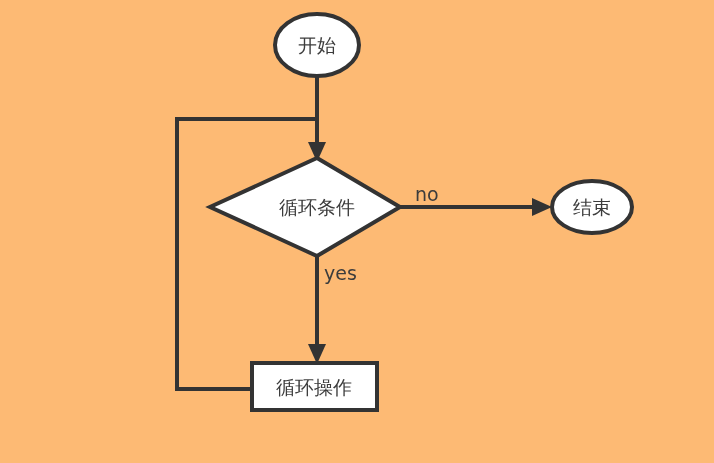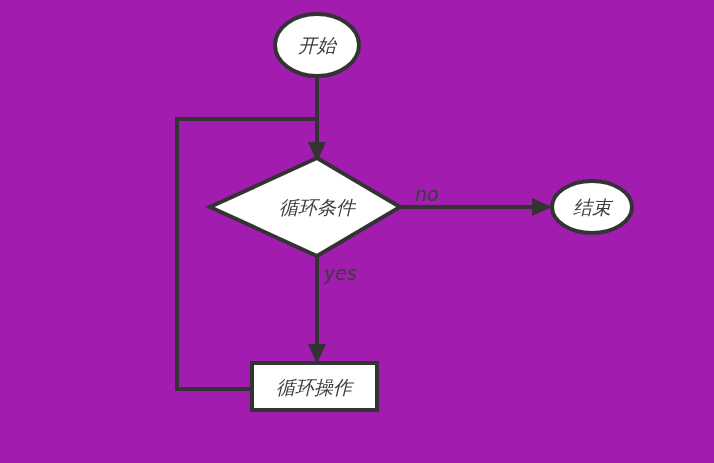--- a/index.html
+++ b/index.html
@@ -10,22 +10,21 @@
   body {
     width: 714px;
     height: 463px;
     font-family: "DejaVu Sans", "Liberation Sans", sans-serif;
     overflow: hidden;
   }
   #flowchart-canvas {
     position: relative;
     width: 714px;
     height: 463px;
-    background: #a21caf;
-    font-style: italic;
+    background: #fdba74;
   }
   svg.diagram-layer {
     position: absolute;
     top: 0;
     left: 0;
     width: 714px;
     height: 463px;
   }
   .shape-stroke {
     fill: #ffffff;

